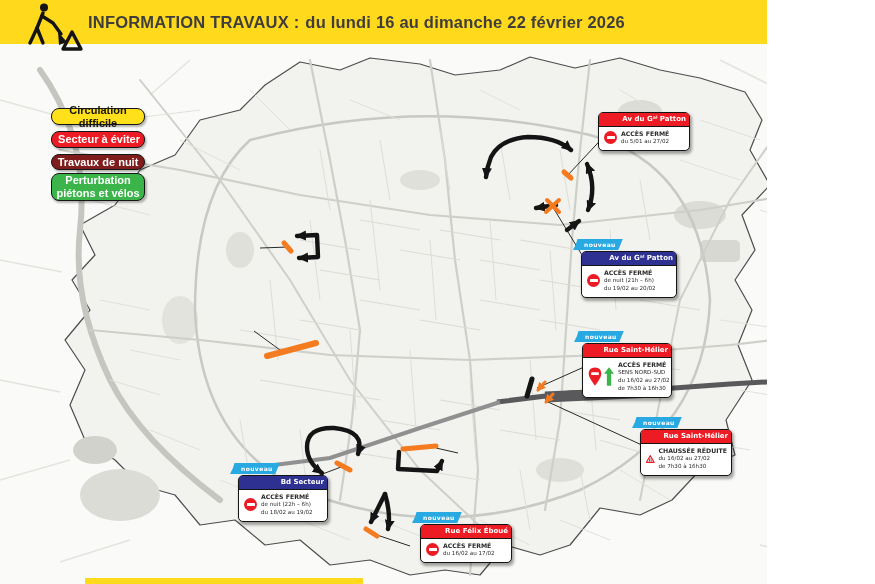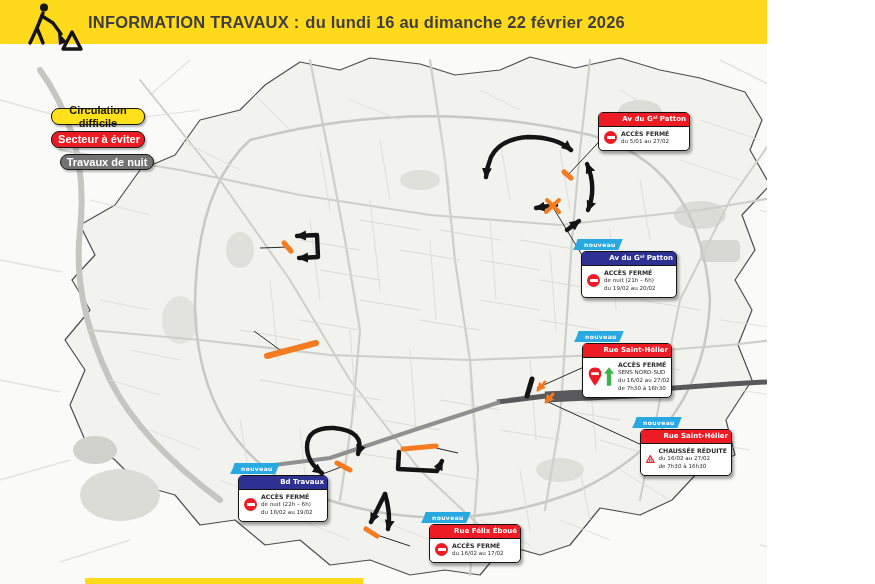--- a/index.html
+++ b/index.html
@@ -14,21 +14,21 @@
   #ystrip-right{position:absolute;left:868px;top:0;width:7px;height:432px;background:#FFD91C;z-index:9;}
   #ystrip-bottom{position:absolute;left:85px;top:578px;width:278px;height:6px;background:#FFD91C;z-index:9;}
 
   
   .pill{position:absolute;z-index:7;border:1.5px solid #161616;border-radius:8px;
         display:flex;align-items:center;justify-content:center;text-align:center;
         font-size:11px;font-weight:700;line-height:1.15;padding:1px 4px;
         box-shadow:1.5px 2px 2px rgba(0,0,0,.28);}
   .pill.l1{left:51px;top:108px;width:84px;height:13px;background:#FFE01B;color:#161616;}
   .pill.l2{left:51px;top:131px;width:84px;height:13px;background:#ED1C24;color:#fff;justify-content:flex-end;}
-  .pill.l3{left:60px;top:154px;width:84px;height:12px;background:#737373;color:#fff;}
+  .pill.l3{left:51px;top:154px;width:84px;height:12px;background:#7f1d1d;color:#fff;}
   .pill.l4{left:51px;top:173px;width:84px;height:24px;background:#3BB54A;color:#fff;}
 
   
   .callout{position:absolute;z-index:6;background:#fff;border:1.6px solid #141414;border-radius:5px;
            box-shadow:1.5px 2.5px 3px rgba(0,0,0,.35);font-family:"DejaVu Sans",sans-serif;}
   .callout .hdr{padding:2px 3px 2.5px;text-align:right;font-weight:700;font-size:7px;
                 border-bottom:1.4px solid #141414;border-radius:3px 3px 0 0;white-space:nowrap;}
   .sev-area-to-avoid{background:#ED1C24;color:#fff;}
   .sev-difficult-traffic{background:#FFE01B;color:#161616;}
   .sev-night-works{background:#2E3192;color:#fff;}
@@ -47,21 +47,21 @@
         clip-path:polygon(9% 0,100% 0,91% 100%,0 100%,6% 45%);}
 
   .co-patton-closed{left:598px;top:112px;width:90px;}
   .co-anjou{left:171px;top:233px;width:94px;}
   .co-lorient{left:181px;top:297px;width:88px;}
   .co-patton-night{left:581px;top:251px;width:94px;}
   .co-helier-north{left:582px;top:343px;width:88px;}
   .co-helier-reduced{left:640px;top:429px;width:90px;}
   .co-cartier{left:456px;top:443px;width:92px;}
   .co-mermoz{left:238px;top:475px;width:88px;}
-  .co-eboue{left:429px;top:524px;width:90px;}
+  .co-eboue{left:420px;top:524px;width:90px;}
 
   #mapsvg{position:absolute;left:0;top:0;z-index:1;}
 </style>
 </head>
 <body>
 
 <div id="page">
 
   <svg id="mapsvg" width="875" height="584" viewBox="0 0 875 584">
     <defs>
@@ -178,20 +178,23 @@
 
   <div class="pill l1">
       <span>Circulation difficile</span>
     </div>
   <div class="pill l2">
       <span>Secteur à éviter</span>
     </div>
   <div class="pill l3">
       <span>Travaux de nuit</span>
     </div>
+  <div class="pill l4">
+      <span>Perturbation piétons et vélos</span>
+    </div>
 
   <div class="callout co-patton-closed">
     <div class="hdr sev-area-to-avoid">Av du Gᵃˡ Patton</div>
     <div class="bd">
       <span class="noentry"></span>
       <span class="txt">
         <span class="ln">ACCÈS FERMÉ</span>
         <span class="ln">du 5/01 au 27/02</span>
       </span>
     </div>
@@ -246,21 +249,21 @@
         <span class="ln">CHAUSSÉE RÉDUITE</span>
         <span class="ln">du 16/02 au 27/02</span>
         <span class="ln">de 7h30 à 16h30</span>
       </span>
     </div>
   </div>
 
 
   <div class="callout co-mermoz">
     <div class="flag">nouveau</div>
-    <div class="hdr sev-night-works">Bd Travaux</div>
+    <div class="hdr sev-night-works">Bd Secteur</div>
     <div class="bd">
       <span class="noentry"></span>
       <span class="txt">
         <span class="ln">ACCÈS FERMÉ</span>
         <span class="ln">de nuit (22h – 6h)</span>
         <span class="ln">du 18/02 au 19/02</span>
       </span>
     </div>
   </div>
 

